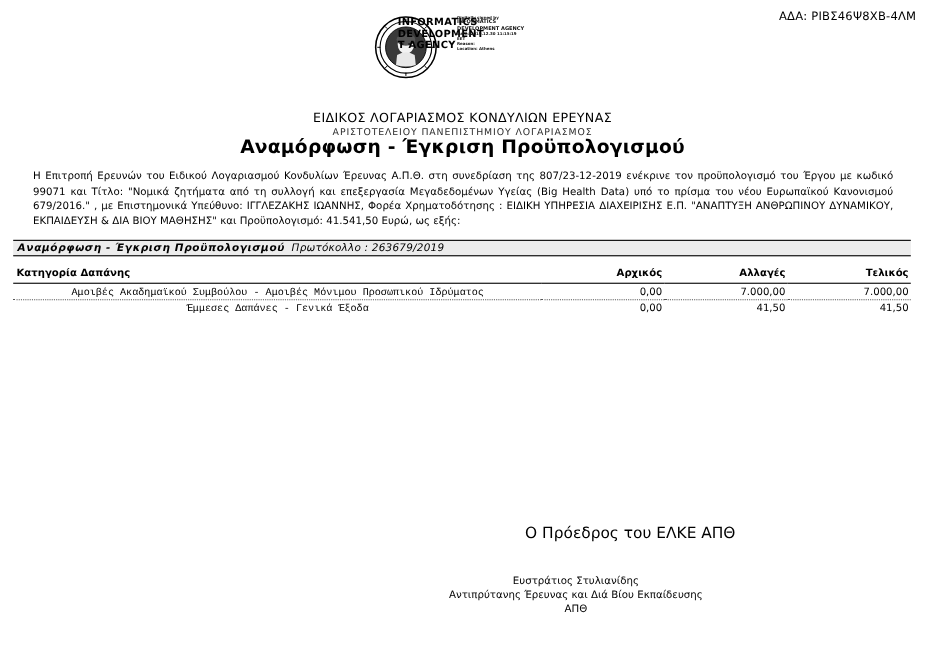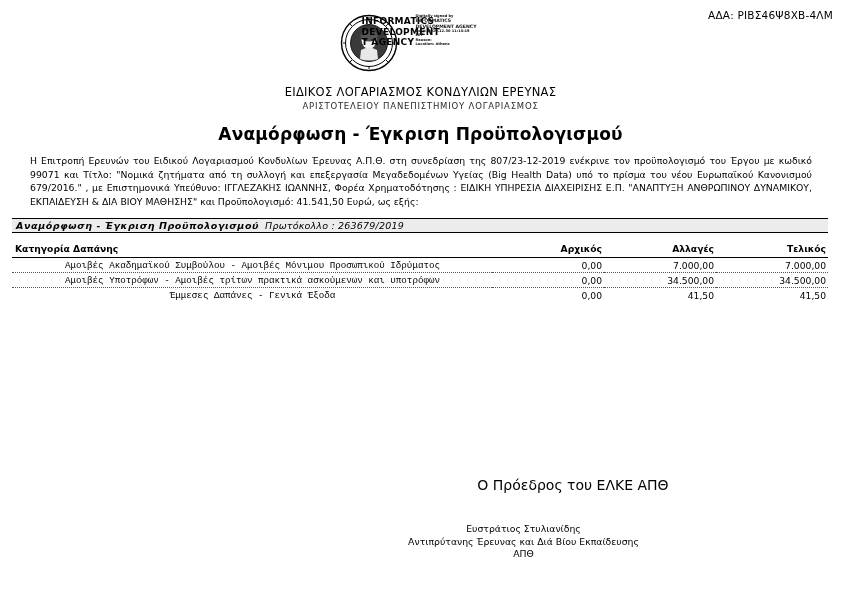--- a/index.html
+++ b/index.html
@@ -70,21 +70,21 @@
     text-align: left;
     font-size: 3.6px;
     line-height: 4.4px;
     font-weight: bold;
     color: #111;
     font-family: "DejaVu Sans", "Liberation Sans", sans-serif;
   }
   .sig-stamp .big { font-size: 4.6px; line-height: 5.2px; }
 
   .org-line-1 {
-    margin-top: 5px;
+    margin-top: 20px;
     font-size: 11.5px;
     font-variant: small-caps;
     letter-spacing: 0.3px;
   }
   .org-line-2 {
     margin-top: 2px;
     font-size: 8.5px;
     letter-spacing: 0.8px;
     color: #2b2b2b;
   }
@@ -281,26 +281,20 @@
       <th>Τελικός</th>
     </tr>
   </thead>
   <tbody>
     <tr>
       <td class="cat">Αμοιβές Ακαδημαϊκού Συμβούλου - Αμοιβές Μόνιμου Προσωπικού Ιδρύματος</td>
       <td>0,00</td>
       <td>7.000,00</td>
       <td>7.000,00</td>
     </tr>
-    <tr>
-      <td class="cat">Αμοιβές Υποτρόφων - Αμοιβές τρίτων πρακτικά ασκούμενων και υποτρόφων</td>
-      <td>0,00</td>
-      <td>34.500,00</td>
-      <td>34.500,00</td>
-    </tr>
     <tr class="last-row">
       <td class="cat">Έμμεσες Δαπάνες - Γενικά Έξοδα</td>
       <td>0,00</td>
       <td>41,50</td>
       <td>41,50</td>
     </tr>
   </tbody>
 </table>
 
 <div class="sig-president">Ο Πρόεδρος του ΕΛΚΕ ΑΠΘ</div>

